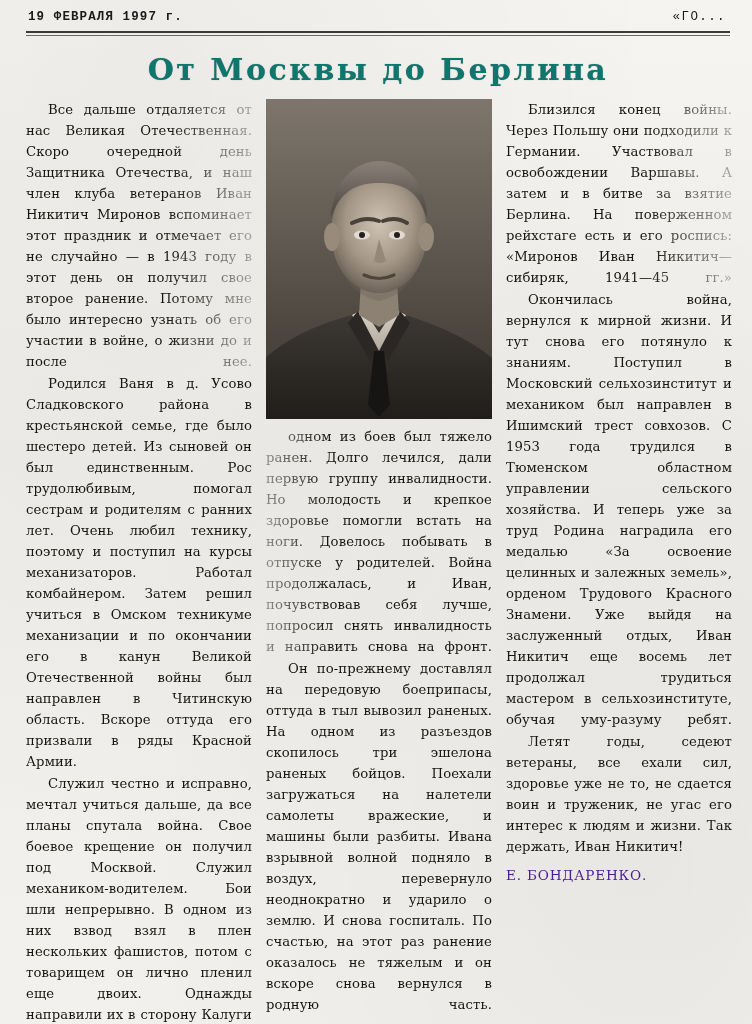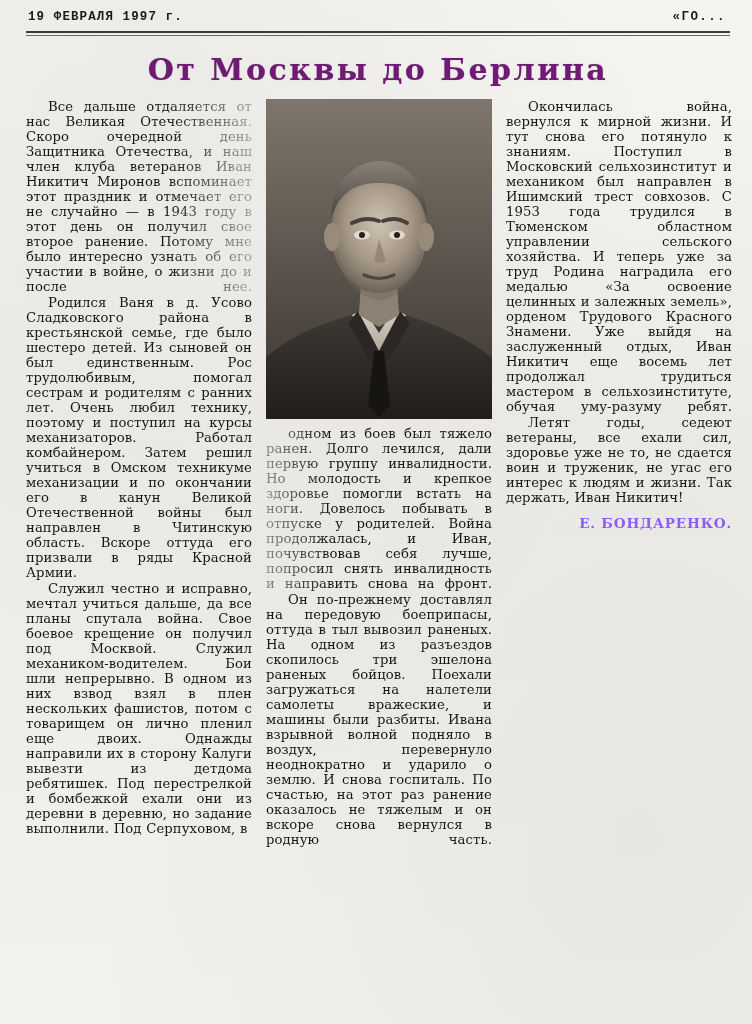--- a/index.html
+++ b/index.html
@@ -46,61 +46,61 @@
     font-size: 12.5px;
     letter-spacing: 0.6px;
     color: #1b1b1b;
     padding: 2px 4px 4px 2px;
   }
   .masthead .date {
     font-weight: bold;
     letter-spacing: 1.1px;
   }
   .masthead .paper {
-    font-weight: bold;
+    font-weight: normal;
     letter-spacing: 1.4px;
   }
   .rule-top {
     border-top: 2px solid #3a3a3a;
     margin: 3px 0 0 0;
     height: 0;
   }
   .rule-top2 {
     border-top: 1px solid #6a6a6a;
     margin: 2px 0 0 0;
     height: 0;
   }
   
   .headline {
     text-align: center;
     font-family: "DejaVu Serif", serif;
     font-weight: bold;
     font-size: 30px;
     letter-spacing: 2.5px;
-    color: #701a75;
+    color: #0f766e;
     margin: 16px 0 12px 0;
     text-shadow: 0 0 1px rgba(0,0,0,0.35);
   }
   
   .cols {
     display: flex;
     gap: 14px;
     align-items: flex-start;
   }
   .col {
     width: 226px;
     flex: 0 0 226px;
   }
   p.body {
     margin: 0 0 0 0;
     text-align: justify;
     text-align-last: justify;
     font-family: "DejaVu Serif", serif;
     font-size: 13.2px;
-    line-height: 15px;
+    line-height: 21px;
     color: #16160f;
     letter-spacing: 0.1px;
     text-indent: 22px;
     word-spacing: 0.4px;
   }
   p.body.last {
     text-align-last: left;
   }
   p.body + p.body {
     margin-top: 1px;
@@ -133,26 +133,26 @@
     position: absolute;
     left: 0; right: 0; top: 0; bottom: 0;
   }
   .photo-caption-overlap {
     font-family: "DejaVu Serif", serif;
     font-size: 13.2px;
     line-height: 16.4px;
   }
   
   .signature {
-    text-align: right;
-    font-family: "DejaVu Serif", serif;
-    font-weight: bold;
+    text-align: left;
+    font-family: "DejaVu Serif", serif;
+    font-weight: normal;
     font-size: 13.6px;
     letter-spacing: 0.8px;
-    color: #8b5cf6;
+    color: #4c1d95;
     margin-top: 10px;
   }
 </style>
 </head>
 <body>
 
 <div class="page">
   <div class="content">
 
     <div class="masthead">
@@ -234,20 +234,21 @@
             <path d="M 70 150 q 10 38 43 44 q 33 -6 43 -44 q -6 44 -43 52 q -37 -8 -43 -52 Z" fill="#6d6258" opacity="0.35"></path>
 
             <rect x="0" y="0" width="226" height="320" fill="none"></rect>
           </svg>
         </div>
         <p class="body photo-caption-overlap fade-left">одном из боев был тяжело ранен. Долго лечился, дали первую группу инвалидности. Но молодость и крепкое здоровье помогли встать на ноги. Довелось побывать в отпуске у родителей. Война продолжалась, и Иван, почувствовав себя лучше, попросил снять инвалидность и направить снова на фронт.</p>
         <p class="body">Он по-прежнему доставлял на передовую боеприпасы, оттуда в тыл вывозил раненых. На одном из разъездов скопилось три эшелона раненых бойцов. Поехали загружаться на налетели самолеты вражеские, и машины были разбиты. Ивана взрывной волной подняло в воздух, перевернуло неоднократно и ударило о землю. И снова госпиталь. По счастью, на этот раз ранение оказалось не тяжелым и он вскоре снова вернулся в родную часть.</p>
       </div>
 
       <div class="col">
+        <p class="body fade-right">Близился конец войны. Через Польшу они подходили к Германии. Участвовал в освобождении Варшавы. А затем и в битве за взятие Берлина. На поверженном рейхстаге есть и его роспись: «Миронов Иван Никитич—сибиряк, 1941—45 гг.»</p>
         <p class="body">Окончилась война, вернулся к мирной жизни. И тут снова его потянуло к знаниям. Поступил в Московский сельхозинститут и механиком был направлен в Ишимский трест совхозов. С 1953 года трудился в Тюменском областном управлении сельского хозяйства. И теперь уже за труд Родина наградила его медалью «За освоение целинных и залежных земель», орденом Трудового Красного Знамени. Уже выйдя на заслуженный отдых, Иван Никитич еще восемь лет продолжал трудиться мастером в сельхозинституте, обучая уму-разуму ребят.</p>
         <p class="body last">Летят годы, седеют ветераны, все ехали сил, здоровье уже не то, не сдается воин и труженик, не угас его интерес к людям и жизни. Так держать, Иван Никитич!</p>
         <div class="signature">Е. БОНДАРЕНКО.</div>
       </div>
 
     </div>
   </div>
 </div>
 
 </body></html>

